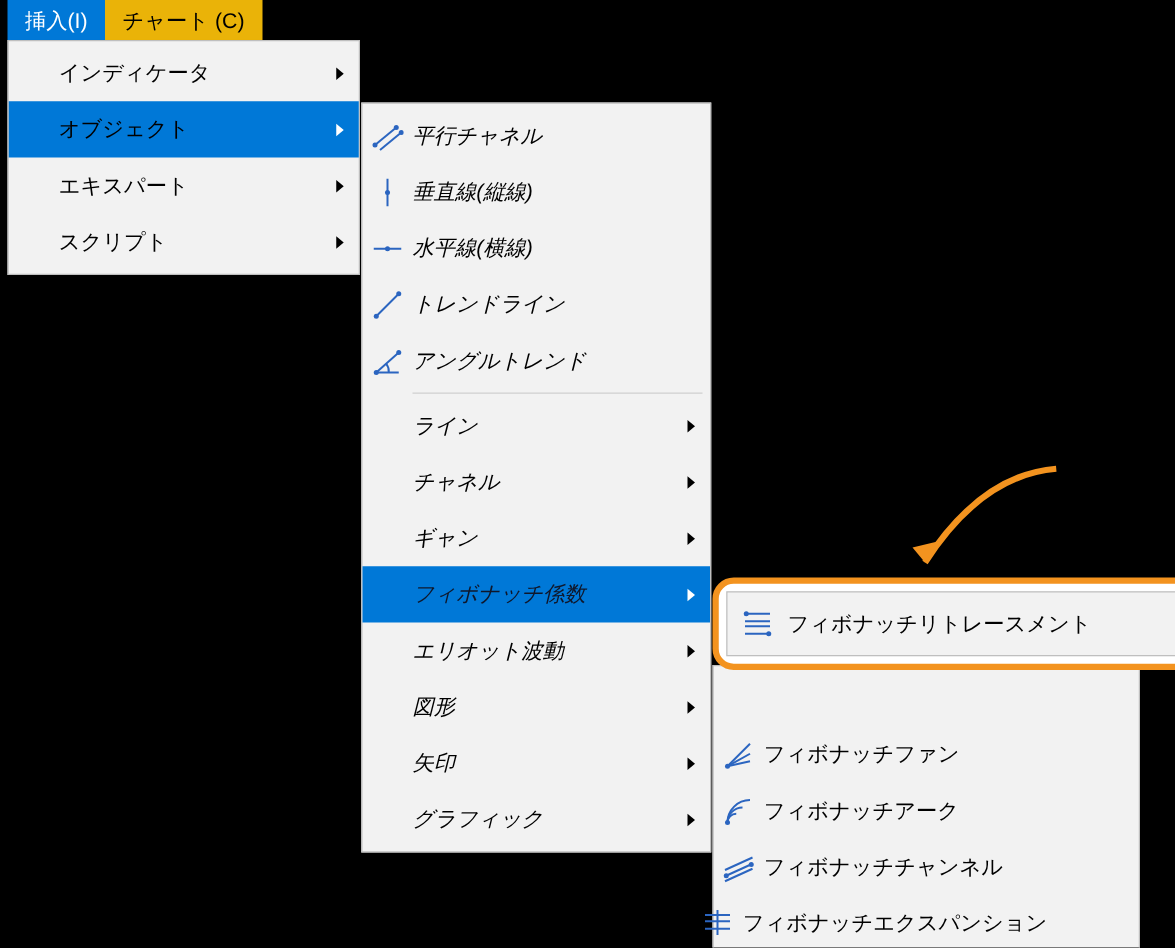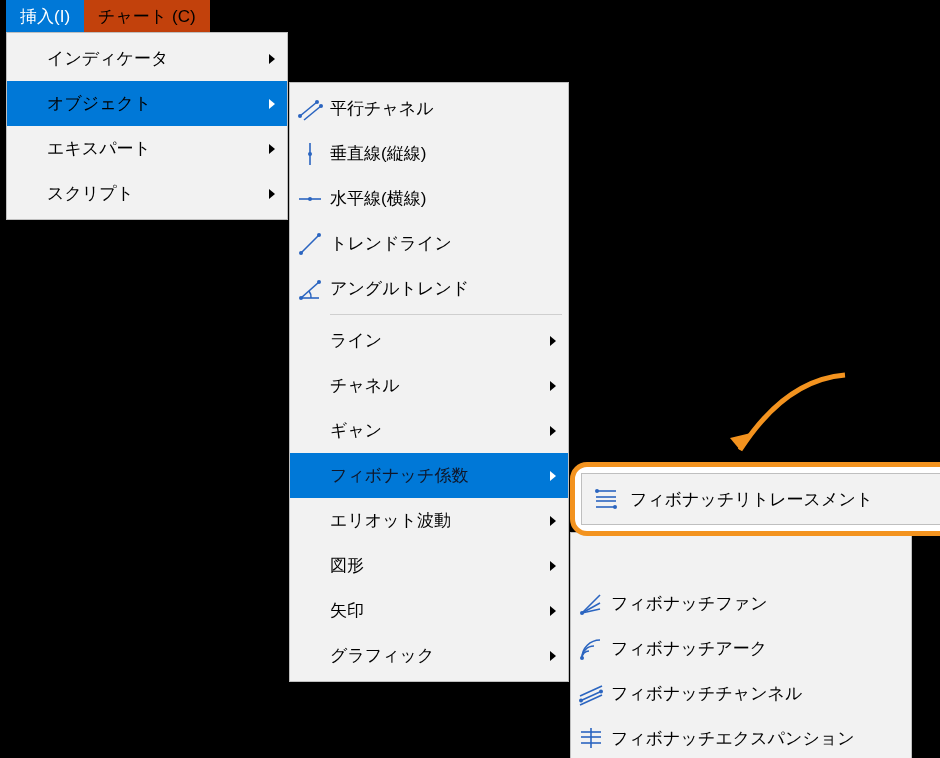--- a/index.html
+++ b/index.html
@@ -20,39 +20,40 @@
     top: 0;
     height: 32px;
     display: flex;
     align-items: stretch;
     text-align: center;
   }
   .menubar .mb-item {
     display: flex;
     align-items: center;
     padding: 0 14px;
-    background: #c2410c;
+    background: #eab308;
     white-space: nowrap;
   }
   .menubar .mb-item.selected {
     background: #0078d7;
     color: #fff;
   }
   .menu {
     position: absolute;
     background: #f2f2f2;
     border: 1px solid #bfbfbf;
     padding: 3px 0;
     box-shadow: 3px 3px 4px rgba(0,0,0,.25);
   }
   .menu .row {
     display: flex;
     align-items: center;
     height: 45px;
     position: relative;
+    justify-content: center;
   }
   .menu .iconcell {
     width: 40px;
     flex: 0 0 40px;
     display: flex;
     align-items: center;
     justify-content: center;
   }
   .menu .label {
     flex: 1 1 auto;
@@ -156,21 +157,21 @@
   </div>
   <div class="row">
     <div class="iconcell"></div>
     <div class="label">スクリプト</div>
     <div class="arrowcell">
         <span class="arrow"></span>
       </div>
   </div>
 </div>
 
-<div class="menu" style="left:289px; top:82px; width:278px;">
+<div class="menu" style="left:289px; top:82px; width:278px;font-style:italic;">
 
   <div class="row">
     <div class="iconcell">
       <svg class="ic" viewBox="0 0 26 26">
         <line x1="3" y1="20" x2="20" y2="6"></line>
           <circle class="dot" cx="3" cy="20" r="2"></circle>
           <circle class="dot" cx="20" cy="6" r="2"></circle>
         <line x1="7" y1="24" x2="24" y2="10"></line>
           <circle class="dot" cx="24" cy="10" r="2"></circle>
       </svg>

